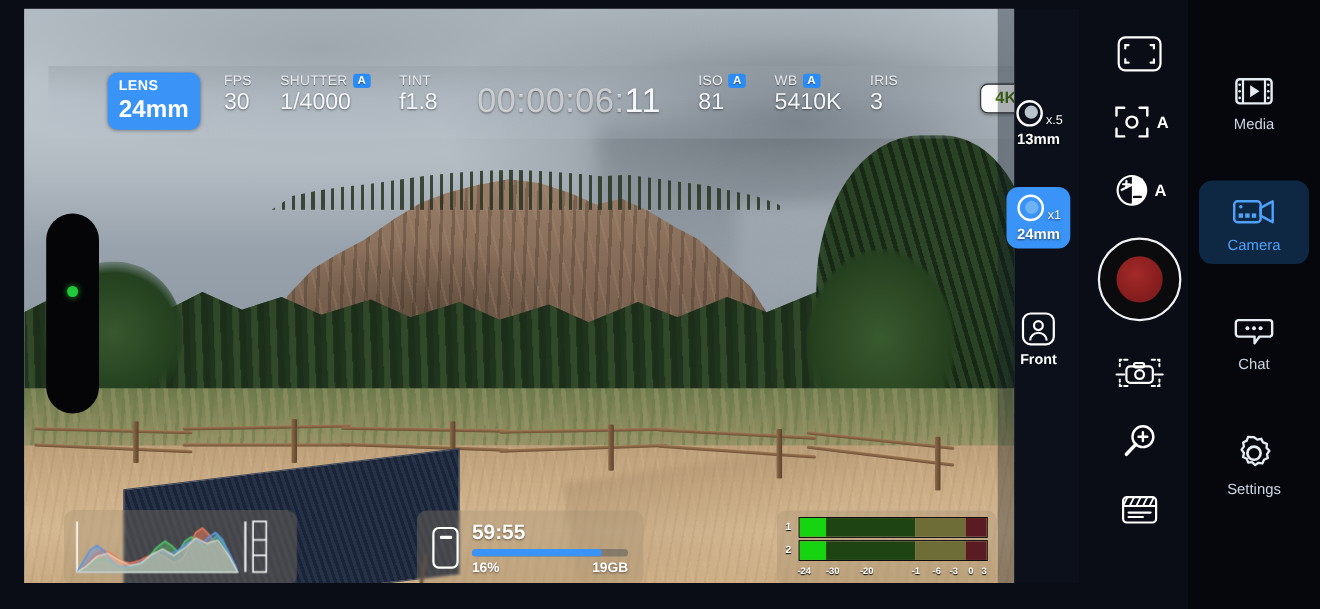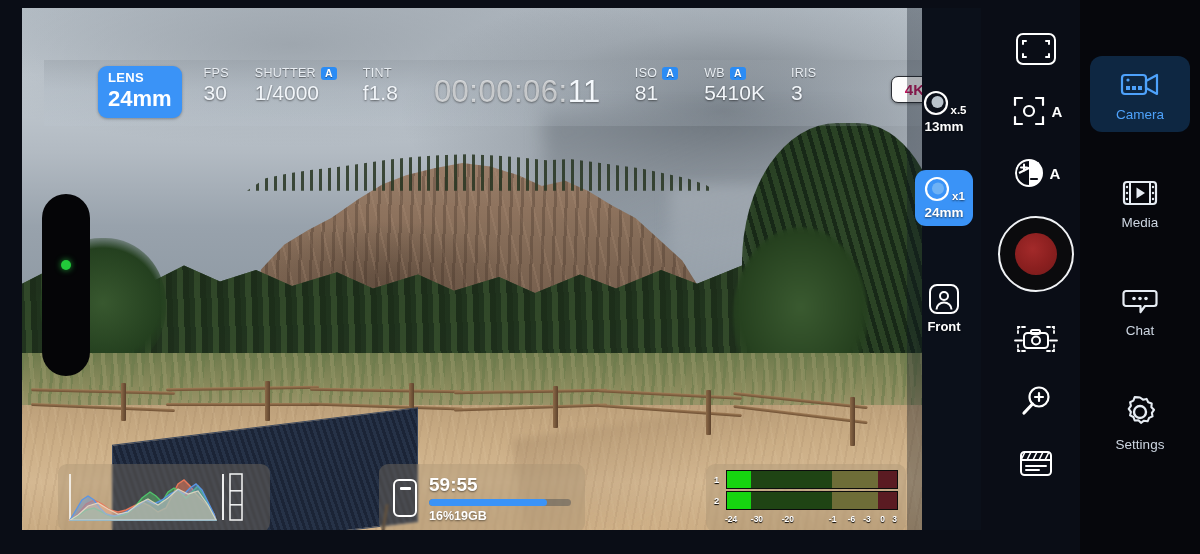--- a/index.html
+++ b/index.html
@@ -178,21 +178,21 @@
   .lens-chip .tb-label { color: #fff; font-weight: 700; font-size: 13px; text-shadow: none; }
   .lens-chip .tb-value { color: #fff; font-weight: 700; font-size: 22px; text-shadow: none; }
   #timecode {
     font-size: 31px; color: #f4f8fc; font-weight: 300; letter-spacing: .5px;
     margin: 8px 34px 0 10px; white-space: nowrap;
     text-shadow: 0 1px 2px rgba(0,0,0,.45);
   }
   #timecode .tc-dim { color: rgba(255,255,255,.62); }
   .badge-4k {
     margin-left: auto; margin-right: 6px; margin-top: 10px;
-    background: #fdfdfd; color: #be185d; font-size: 15px; font-weight: 700;
+    background: #fdfdfd; color: #4d7c0f; font-size: 15px; font-weight: 700;
     border-radius: 7px; padding: 4px 13px; border: 1.5px solid #2a2d33;
     box-shadow: 0 1px 3px rgba(0,0,0,.35);
   }
 
   
   #focus-pill {
     position: absolute; left: 20px; top: 186px; width: 48px; height: 182px;
     background: #050507; border-radius: 24px;
   }
   #focus-dot {
@@ -212,21 +212,21 @@
     width: 58px; border-radius: 11px; padding: 5px 0 6px;
     display: flex; flex-direction: column; align-items: center;
   }
   .lens-opt.sel { background: #3a93f7; }
   .lens-row { display: flex; align-items: flex-end; gap: 1px; }
   .lens-mm {
     font-size: 13.5px; color: #fff; font-weight: 700; margin-top: 2px;
     text-shadow: 0 1px 2px rgba(0,0,0,.6);
   }
   .lens-x {
-    font-size: 11.5px; color: #fff; font-weight: 700; margin-bottom: 1px;
+    font-size: 11.5px; color: #fff; font-weight: 400; margin-bottom: 1px;
     text-shadow: 0 1px 2px rgba(0,0,0,.6);
   }
   .front-btn { display: flex; flex-direction: column; align-items: center; margin-top: 26px; }
   .front-label {
     font-size: 13px; color: #fff; font-weight: 700; margin-top: 3px;
     text-shadow: 0 1px 2px rgba(0,0,0,.6);
   }
 
   
   .widget {
@@ -245,21 +245,21 @@
     position: relative; flex: none;
   }
   .bat-icon::after {
     content: ""; position: absolute; left: 5px; top: 6px; width: 11px; height: 2.5px;
     background: #fff; border-radius: 1px;
   }
   .stor-col { flex: 1; display: flex; flex-direction: column; gap: 3px; }
   .stor-time { font-size: 19px; font-weight: 700; color: #fff; text-shadow: 0 1px 2px rgba(0,0,0,.5); }
   .stor-bar { height: 7px; border-radius: 4px; background: rgba(90,90,90,.55); overflow: hidden; }
   .stor-fill { height: 100%; width: 83%; background: #3a93f7; border-radius: 4px; }
-  .stor-row { display: flex; justify-content: flex-start; }
+  .stor-row { display: flex; justify-content: space-between; }
   .stor-small { font-size: 12.5px; font-weight: 700; color: #fff; text-shadow: 0 1px 2px rgba(0,0,0,.5); }
 
   .am-row { display: flex; align-items: center; gap: 4px; margin-bottom: 2px; }
   .am-ch { font-size: 9.5px; color: #fff; font-weight: 700; width: 8px; text-shadow: 0 1px 1px #000; }
   .am-bar {
     flex: 1; height: 19px; border: 1px solid #0c0c0c; display: flex; overflow: hidden;
   }
   .am-seg-g { background: #1f4414; }
   .am-seg-y { background: #6e6d38; }
   .am-seg-r { background: #5a1b22; }
@@ -562,47 +562,47 @@
         <rect x="3" y="5" width="30" height="23" rx="3.5" fill="none" stroke="#fff" stroke-width="2"></rect>
         <path d="M3 13 h30" stroke="#fff" stroke-width="2"></path>
         <path d="M7 5 L3 13 M13 5 L9 13 M19 5 L15 13 M25 5 L21 13 M31 5 L27 13" stroke="#fff" stroke-width="1.6"></path>
         <path d="M8 19 h20 M8 23 h13" stroke="#fff" stroke-width="2" stroke-linecap="round"></path>
       </svg>
     </div>
   </div>
 
   <div id="navbar">
 
-    <div class="nav-item sel">
-      <svg width="42" height="32" viewBox="0 0 42 32">
-        <rect x="3" y="7" width="24" height="19" rx="3" fill="none" stroke="#4ea2fb" stroke-width="2.2"></rect>
-        <path d="M27 13 L38 7 L38 26 L27 20 Z" fill="none" stroke="#4ea2fb" stroke-width="2.2" stroke-linejoin="round"></path>
-        <circle cx="9" cy="12" r="1.6" fill="#4ea2fb"></circle>
-        <rect x="7" y="18" width="4" height="4" fill="#4ea2fb"></rect>
-        <rect x="13" y="18" width="4" height="4" fill="#4ea2fb"></rect>
-        <rect x="19" y="18" width="4" height="4" fill="#4ea2fb"></rect>
-      </svg>
-      <span class="nav-label">Camera</span>
-    </div>
-
     <div class="nav-item">
       <svg width="38" height="30" viewBox="0 0 38 30">
         <rect x="3" y="4" width="32" height="22" rx="3" fill="none" stroke="#e6ecf3" stroke-width="2.2"></rect>
         <path d="M9 4 v22 M29 4 v22" stroke="#e6ecf3" stroke-width="2"></path>
         <circle cx="6" cy="9" r="1.2" fill="#e6ecf3"></circle>
           <circle cx="6" cy="15" r="1.2" fill="#e6ecf3"></circle>
         <circle cx="6" cy="21" r="1.2" fill="#e6ecf3"></circle>
         <circle cx="32" cy="9" r="1.2" fill="#e6ecf3"></circle>
           <circle cx="32" cy="15" r="1.2" fill="#e6ecf3"></circle>
         <circle cx="32" cy="21" r="1.2" fill="#e6ecf3"></circle>
         <path d="M15.5 9.5 L24 15 L15.5 20.5 Z" fill="#e6ecf3"></path>
       </svg>
       <span class="nav-label">Media</span>
     </div>
 
+    <div class="nav-item sel">
+      <svg width="42" height="32" viewBox="0 0 42 32">
+        <rect x="3" y="7" width="24" height="19" rx="3" fill="none" stroke="#4ea2fb" stroke-width="2.2"></rect>
+        <path d="M27 13 L38 7 L38 26 L27 20 Z" fill="none" stroke="#4ea2fb" stroke-width="2.2" stroke-linejoin="round"></path>
+        <circle cx="9" cy="12" r="1.6" fill="#4ea2fb"></circle>
+        <rect x="7" y="18" width="4" height="4" fill="#4ea2fb"></rect>
+        <rect x="13" y="18" width="4" height="4" fill="#4ea2fb"></rect>
+        <rect x="19" y="18" width="4" height="4" fill="#4ea2fb"></rect>
+      </svg>
+      <span class="nav-label">Camera</span>
+    </div>
+
     <div class="nav-item">
       <svg width="38" height="30" viewBox="0 0 38 30">
         <path d="M5 5 h28 a2.5 2.5 0 0 1 2.5 2.5 v10 a2.5 2.5 0 0 1 -2.5 2.5 h-9 l-4.5 6 v-6 h-14.5
                  a2.5 2.5 0 0 1 -2.5 -2.5 v-10 a2.5 2.5 0 0 1 2.5 -2.5 z" fill="none" stroke="#e6ecf3" stroke-width="2.2" stroke-linejoin="round"></path>
         <circle cx="13" cy="12.5" r="1.8" fill="#e6ecf3"></circle>
         <circle cx="19" cy="12.5" r="1.8" fill="#e6ecf3"></circle>
         <circle cx="25" cy="12.5" r="1.8" fill="#e6ecf3"></circle>
       </svg>
       <span class="nav-label">Chat</span>
     </div>

